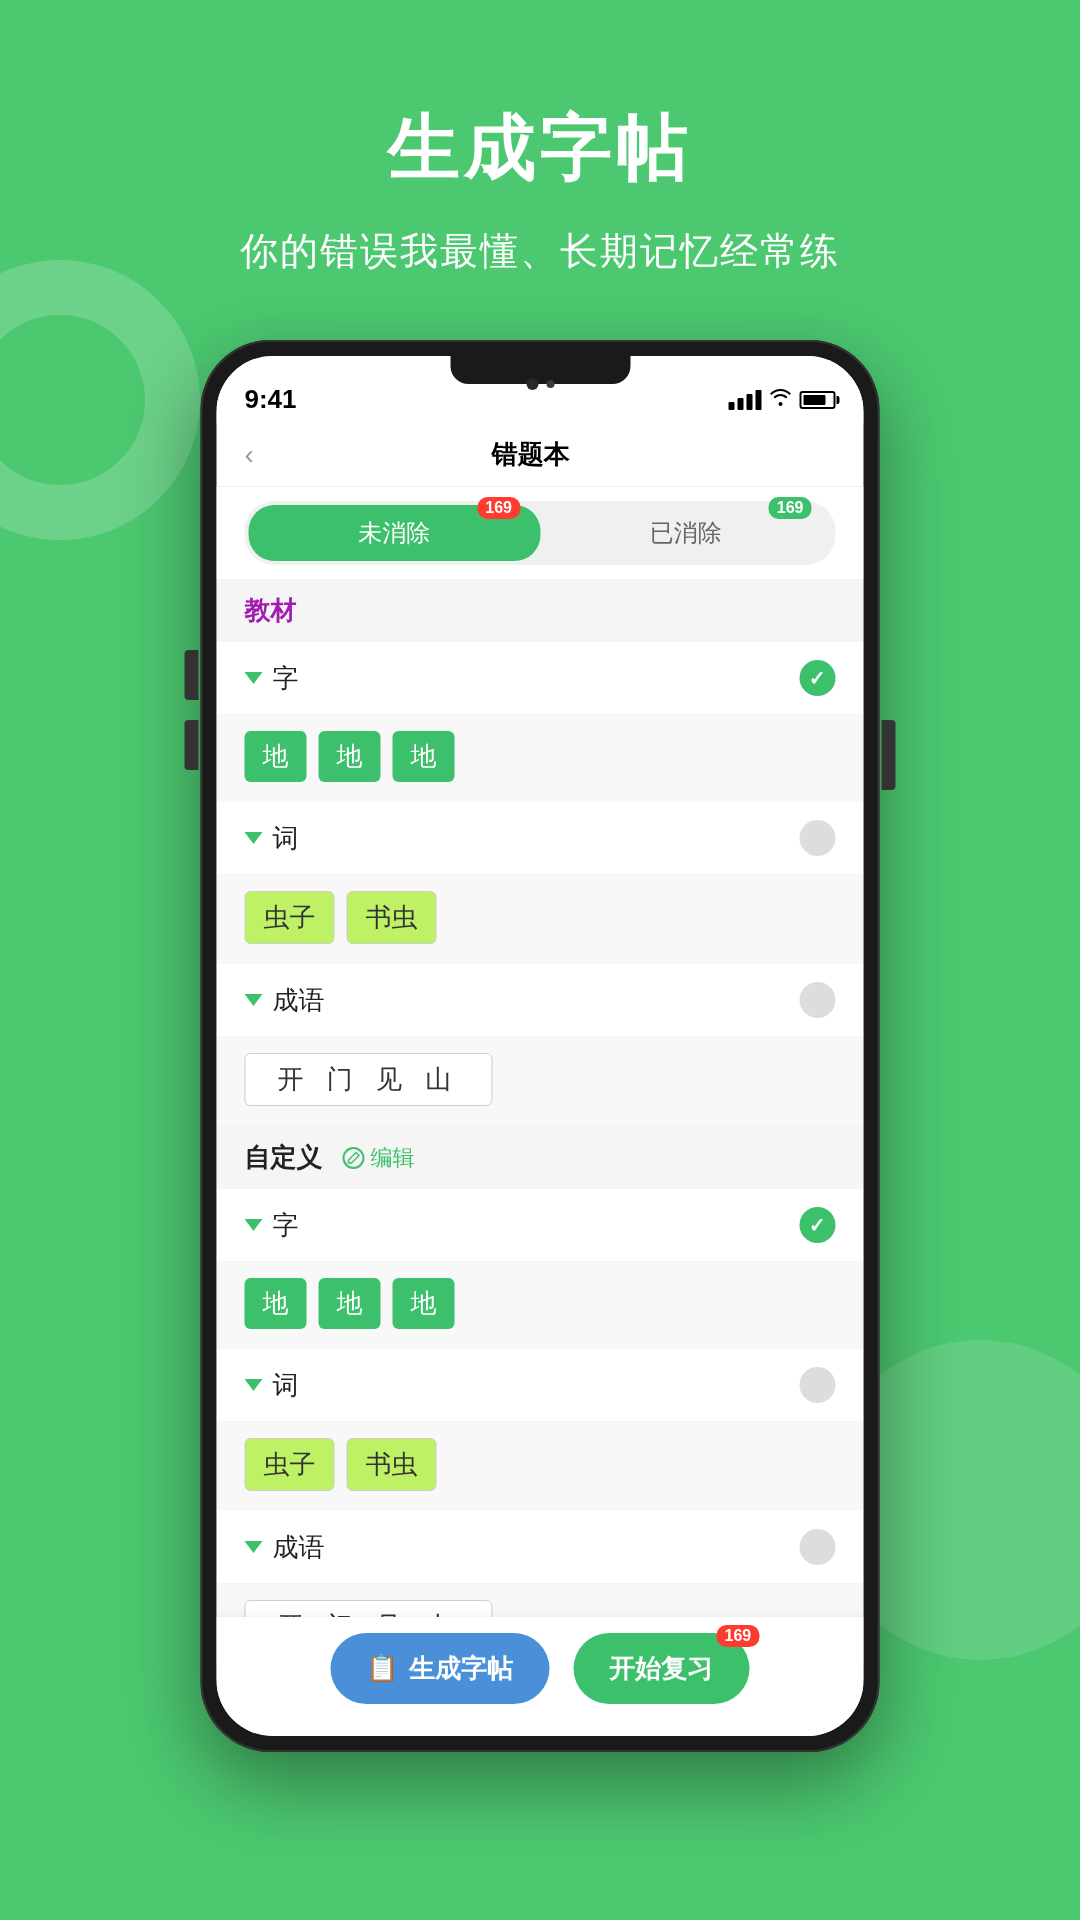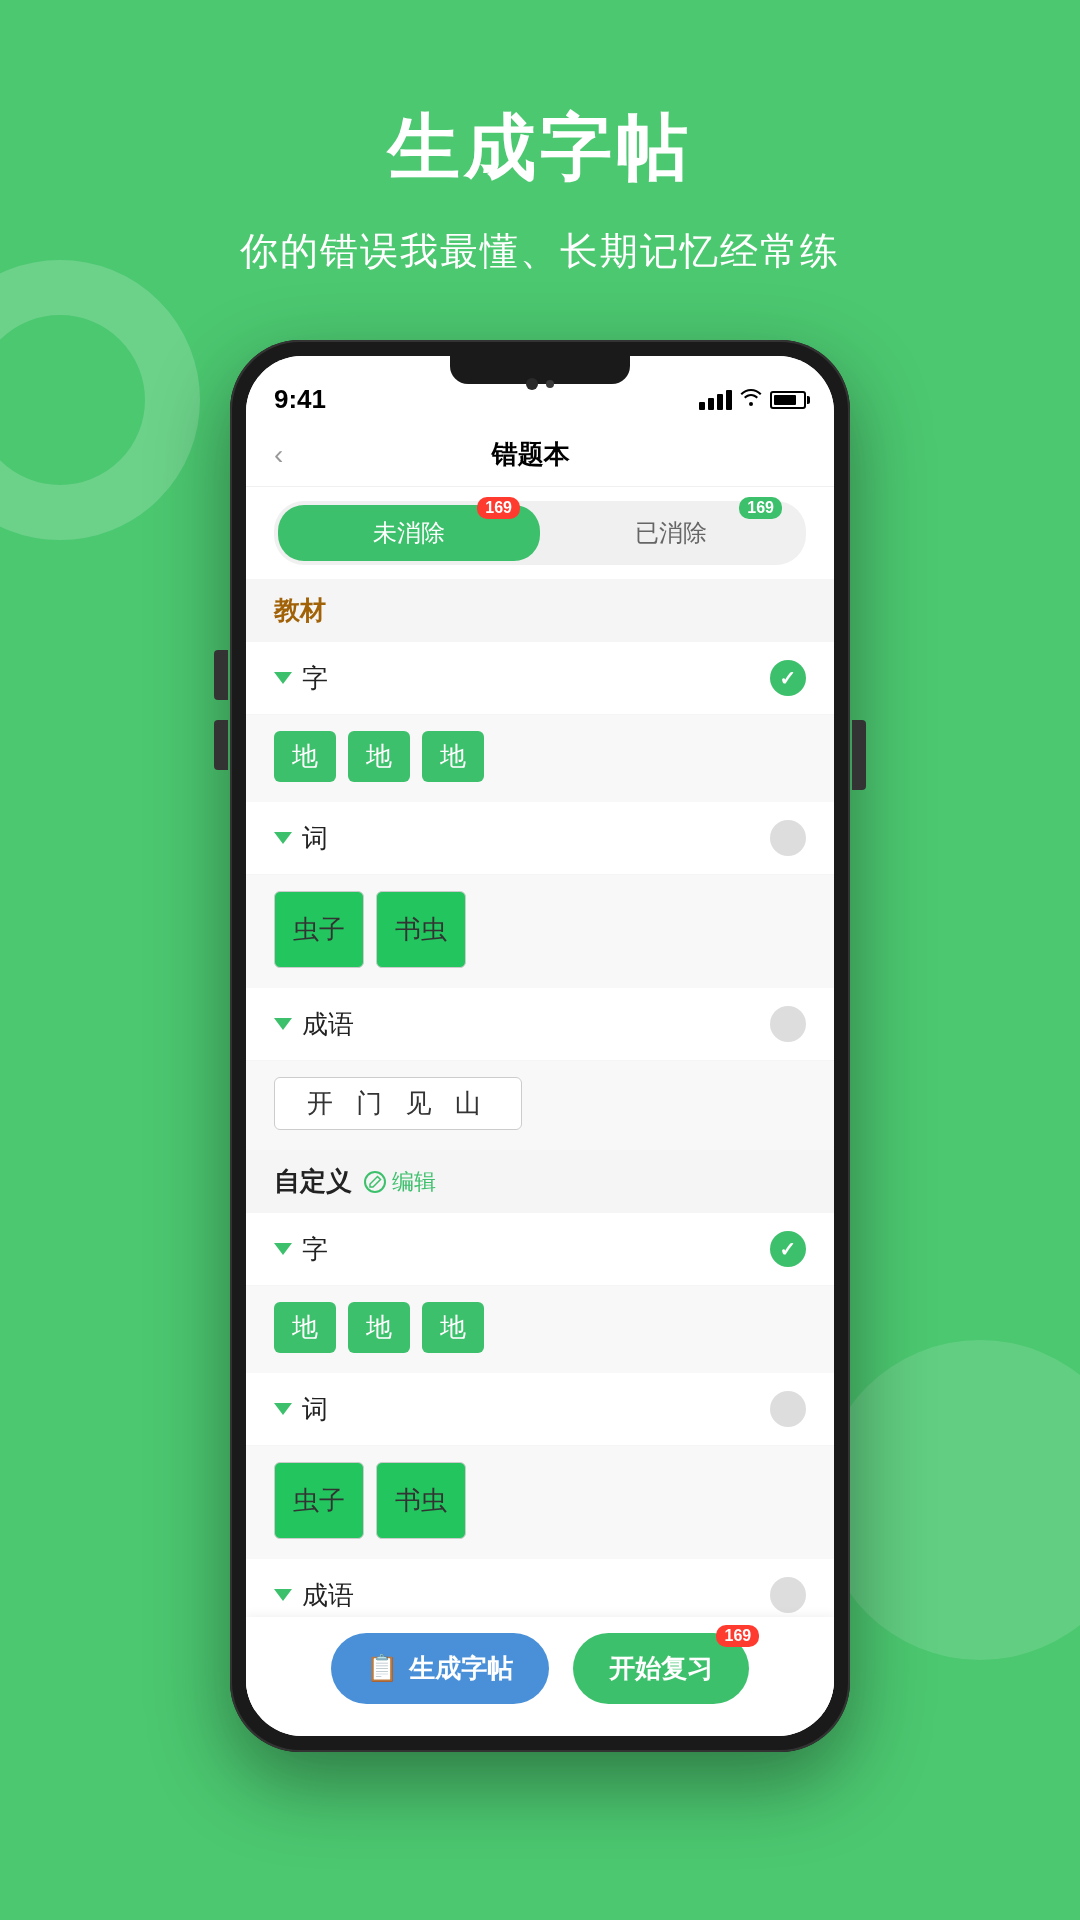--- a/index.html
+++ b/index.html
@@ -55,21 +55,21 @@
       font-weight: 400;
       letter-spacing: 2px;
       margin-top: 14px;
     }
 
     .phone-wrapper {
       position: absolute;
       left: 50%;
       transform: translateX(-50%);
       top: 340px;
-      width: 620px;
+      width: 679px;
       z-index: 10;
     }
 
     .phone-outer {
       background: #1a1a1a;
       border-radius: 70px;
       padding: 16px;
       box-shadow: 0 30px 80px rgba(0,0,0,0.4), inset 0 0 0 2px #333;
       position: relative;
     }
@@ -260,21 +260,21 @@
       padding: 2px 8px;
       min-width: 28px;
       text-align: center;
     }
 
     .section-header {
       background: #f5f5f5;
       padding: 14px 28px;
       font-size: 26px;
       font-weight: 700;
-      color: #a16207;
+      color: #a21caf;
     }
 
     .content-area {
       overflow: hidden;
     }
 
     .category-row {
       background: white;
       padding: 18px 28px;
       display: flex;
@@ -337,44 +337,44 @@
     .char-tag-green {
       background: #3dc06c;
       color: white;
       padding: 8px 18px;
       border-radius: 6px;
       font-size: 26px;
       font-weight: 500;
     }
 
     .char-tag-outline {
-      background: #22c55e;
+      background: #bef264;
       color: #333;
-      padding: 20px 18px;
+      padding: 8px 18px;
       border-radius: 6px;
       font-size: 26px;
       border: 1.5px solid #ccc;
     }
 
     .idiom-tag {
       background: white;
       color: #333;
       padding: 8px 32px;
       border-radius: 6px;
       font-size: 26px;
       border: 1.5px solid #ccc;
       letter-spacing: 8px;
     }
 
     .section-header-custom {
       background: #f5f5f5;
       padding: 14px 28px;
       display: flex;
       align-items: center;
-      gap: 12px;
+      gap: 20px;
     }
 
     .custom-title {
       font-size: 26px;
       font-weight: 700;
       color: #222;
     }
 
     .edit-btn {
       display: flex;

